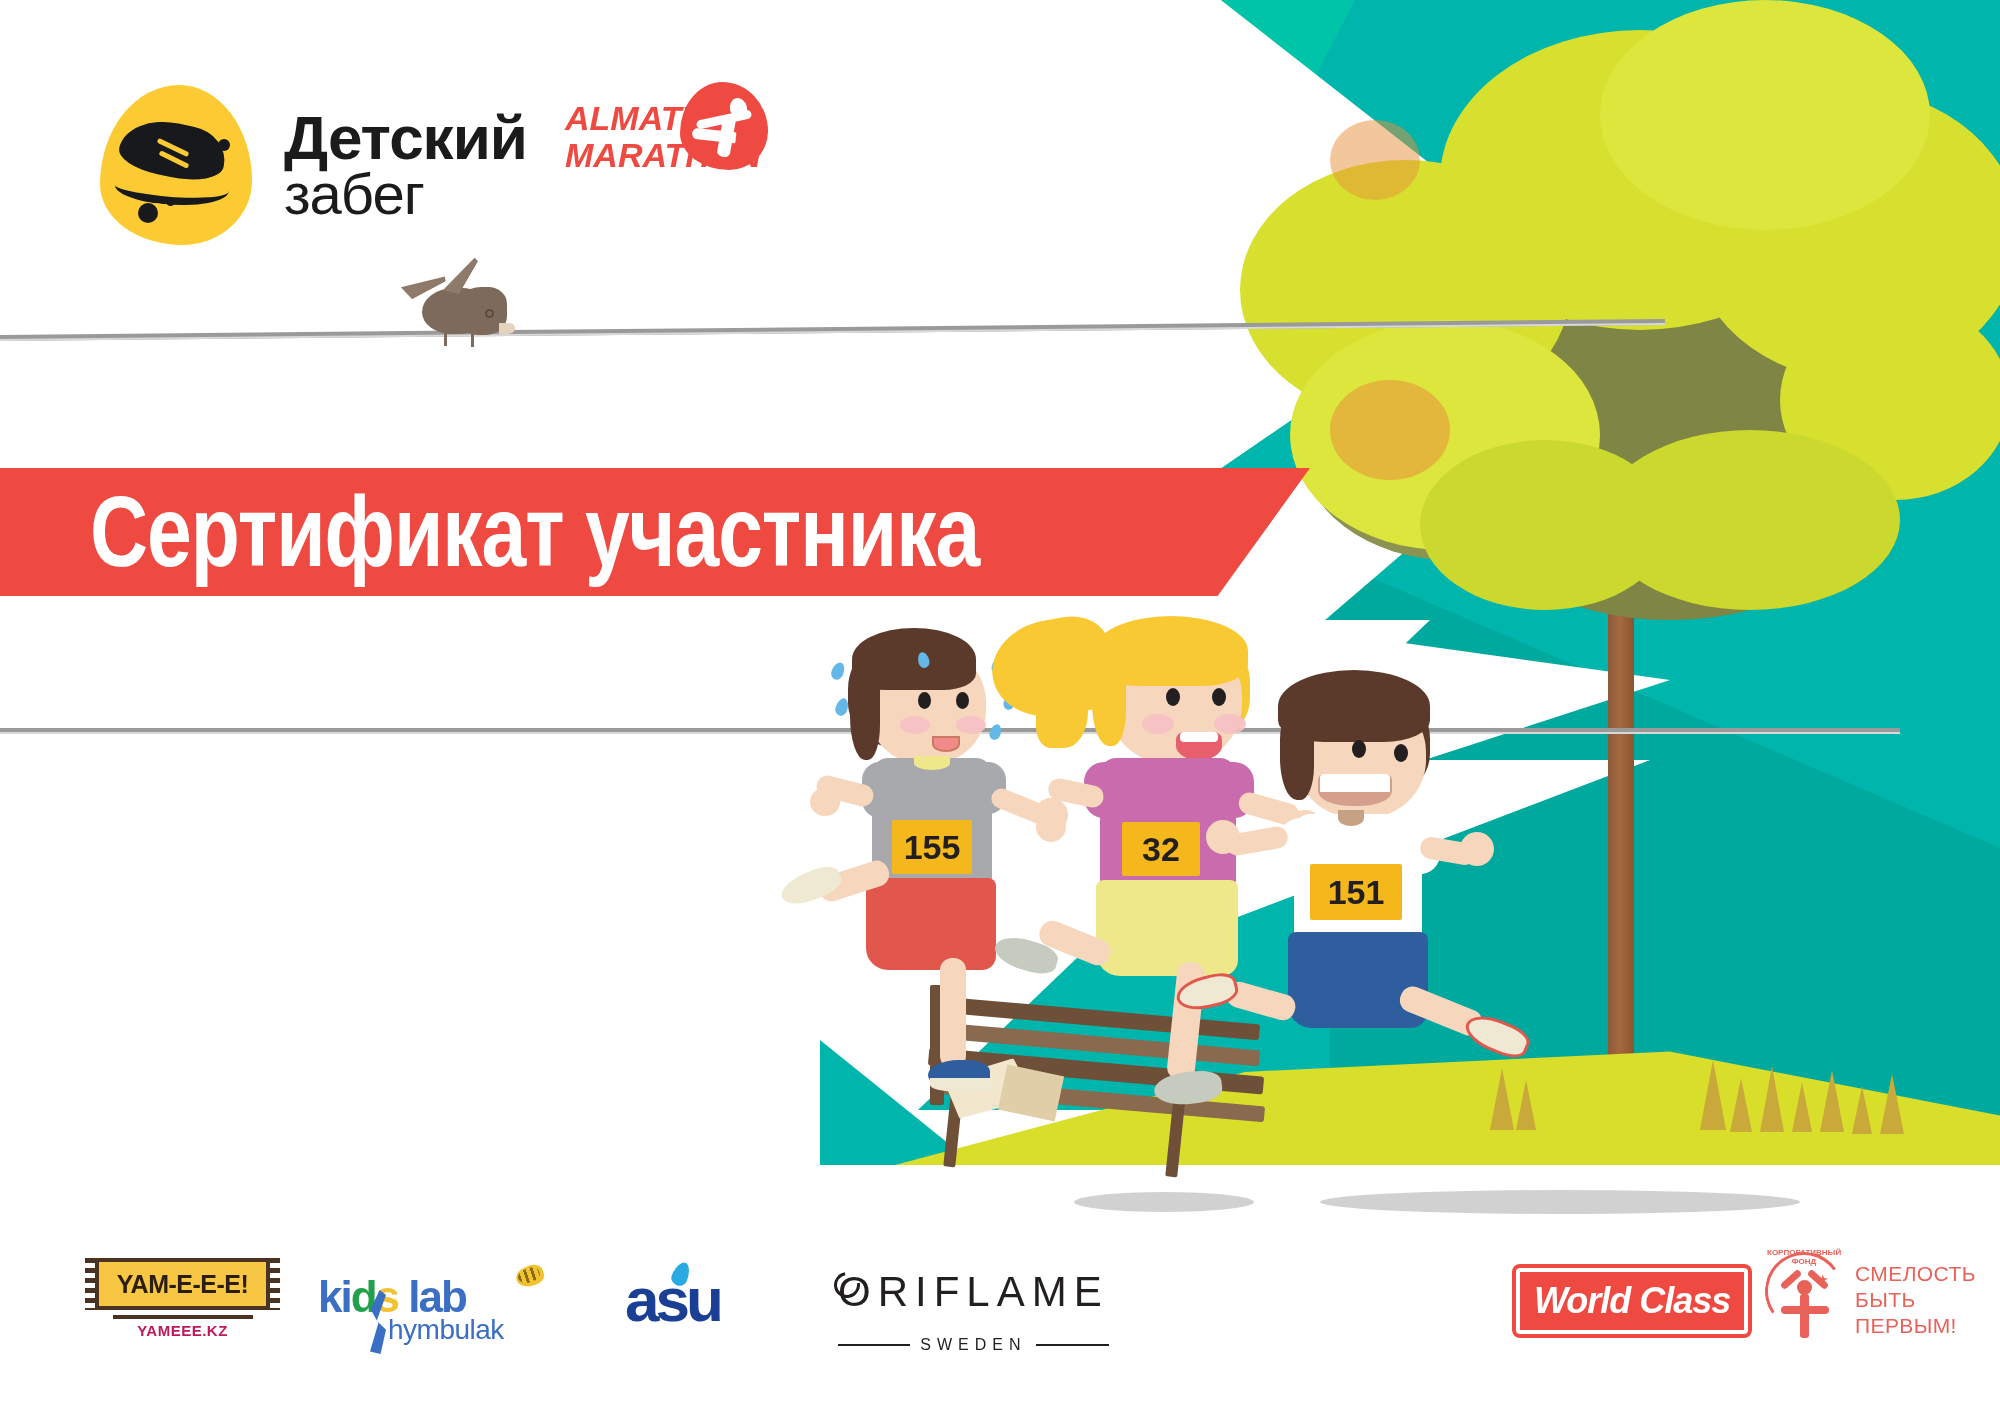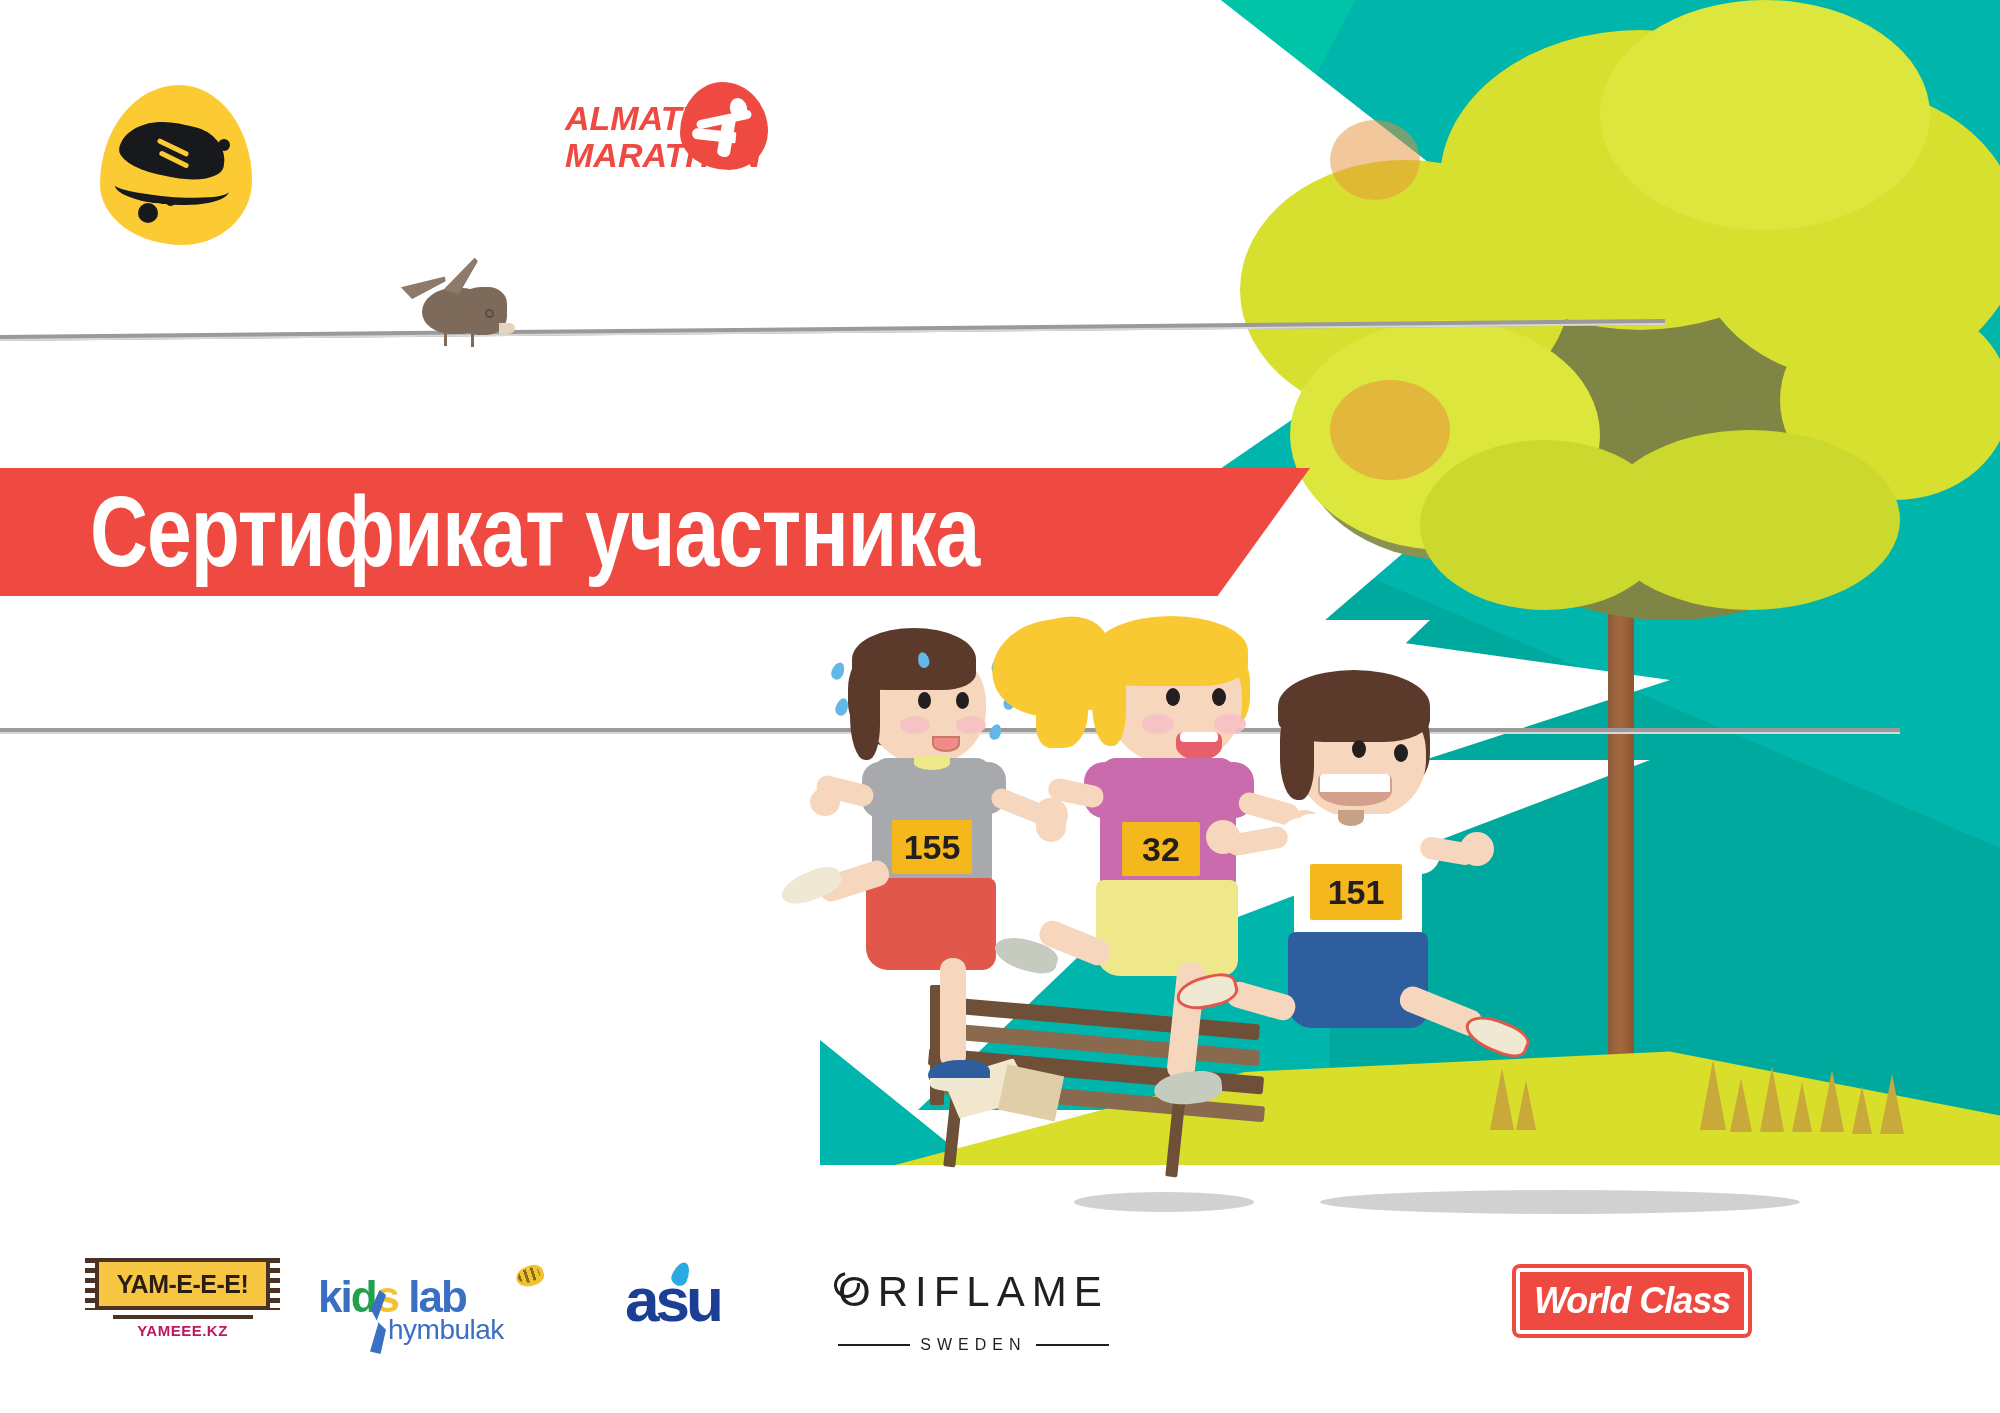--- a/index.html
+++ b/index.html
@@ -445,20 +445,24 @@
   <div class="logo-kids">
     <div class="kids-badge">
       <div class="shoe"></div>
       <div class="shoe-sole"></div>
       <div class="shoe-lace" style="left:56px; top:60px; width:34px; transform:rotate(26deg);"></div>
       <div class="shoe-lace" style="left:58px; top:72px; width:32px; transform:rotate(26deg);"></div>
       <div class="dot-dark" style="left:118px; top:54px; width:12px; height:12px;"></div>
       <div class="dot-dark" style="left:38px; top:118px; width:20px; height:20px;"></div>
       <div class="dot-dark" style="left:66px; top:112px; width:9px; height:9px;"></div>
     </div>
+    <div class="kids-word">
+      <div class="kids-w1">Детский</div>
+      <div class="kids-w2">забег</div>
+    </div>
   </div>
 
   <div class="logo-almaty">
     <div class="am-mark">
       <div class="am-runner-head"></div>
       <div class="am-runner-arm"></div>
       <div class="am-runner-body"></div>
       <div class="am-runner-leg"></div>
     </div>
     <div class="am-text am-l1">ALMATY</div>
@@ -638,16 +642,33 @@
       </div>
     </div>
 
 
     <div class="sp wc-wrap" style="position:absolute;">
       <div class="wc-box">
         <span class="wc-txt">World Class</span>
       </div>
     </div>
 
+    <div class="sp sm-wrap" style="position:absolute;">
+      <div class="sm-mark">
+        <div class="sm-arc"></div>
+        <div class="sm-arc-text">КОРПОРАТИВНЫЙ ФОНД</div>
+        <div class="sm-fig-arm-l"></div>
+        <div class="sm-fig-arm-r"></div>
+        <div class="sm-star">★</div>
+        <div class="sm-fig-head"></div>
+        <div class="sm-fig-body"></div>
+        <div class="sm-ribbon"></div>
+      </div>
+      <div class="sm-txt">
+        <div>СМЕЛОСТЬ</div>
+        <div>БЫТЬ</div>
+        <div>ПЕРВЫМ!</div>
+      </div>
+    </div>
 
   </div>
 
 </div>
 
 </body></html>

